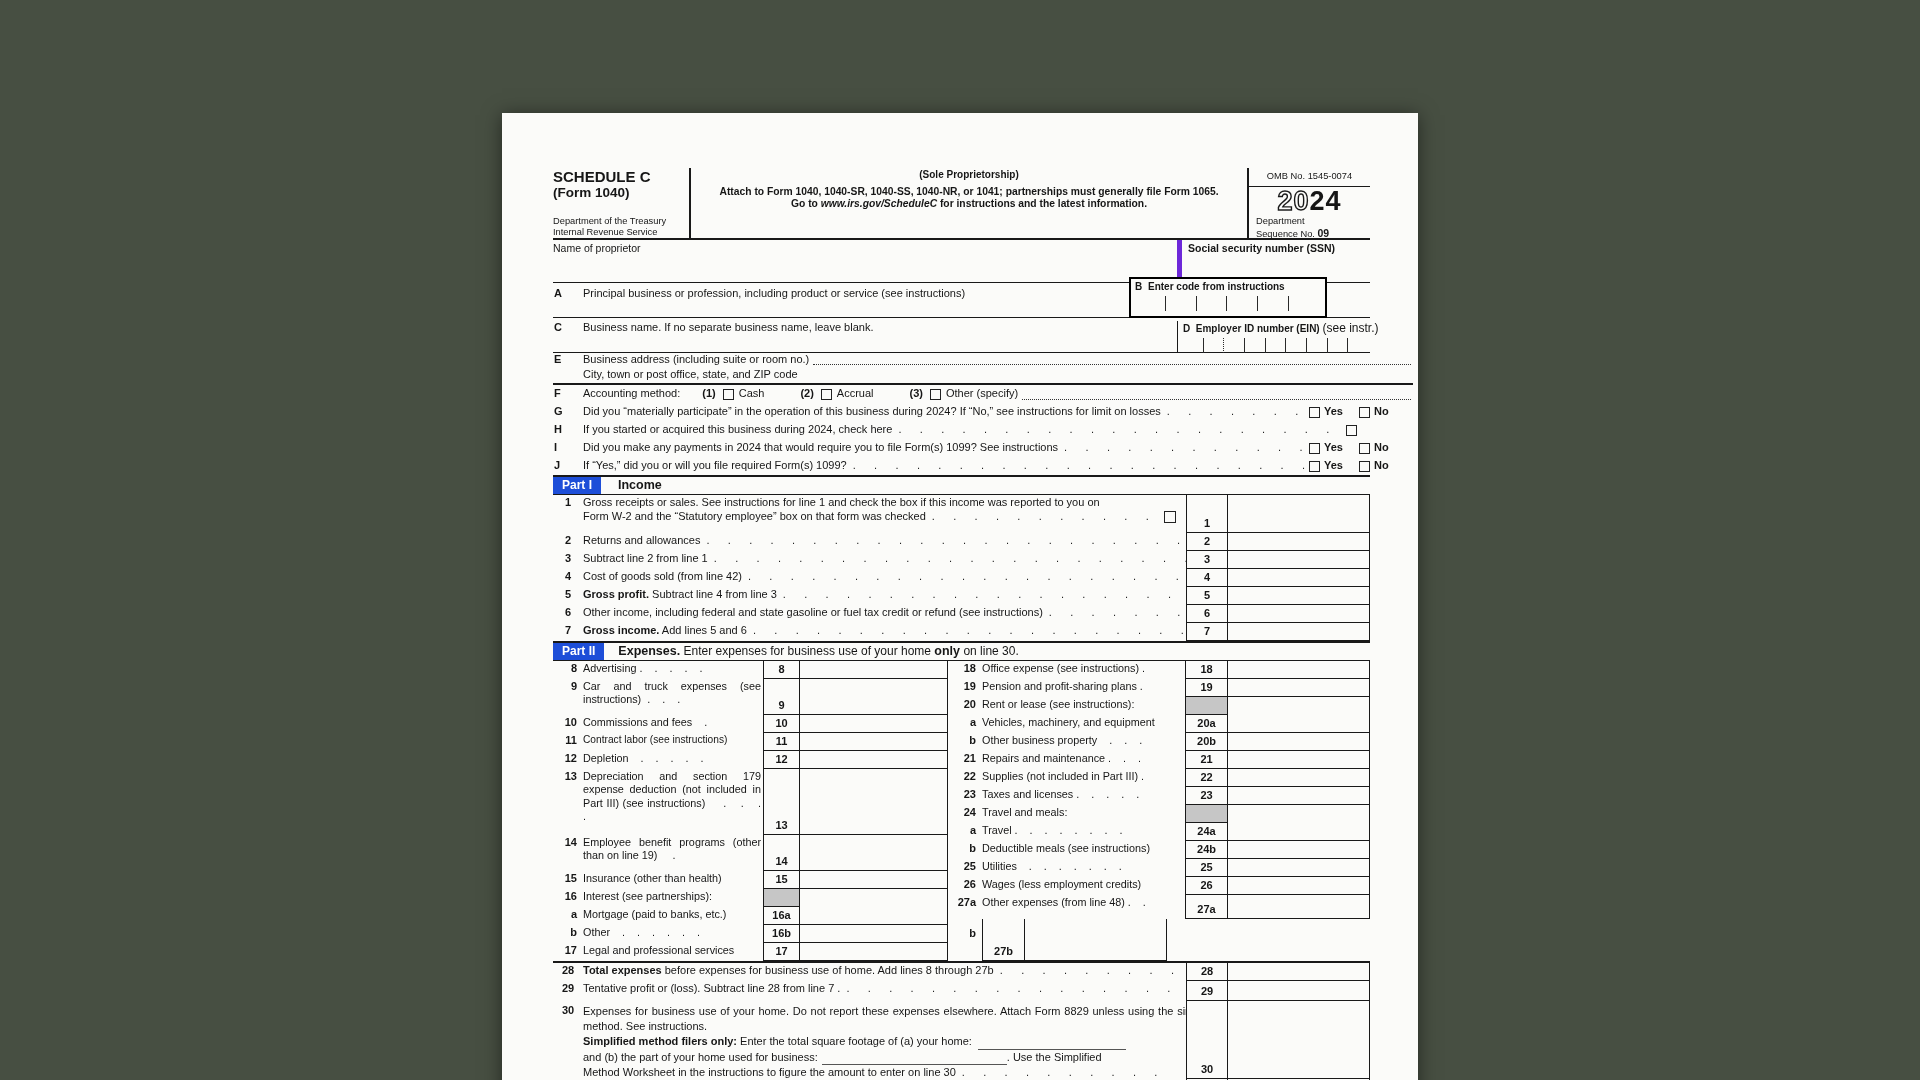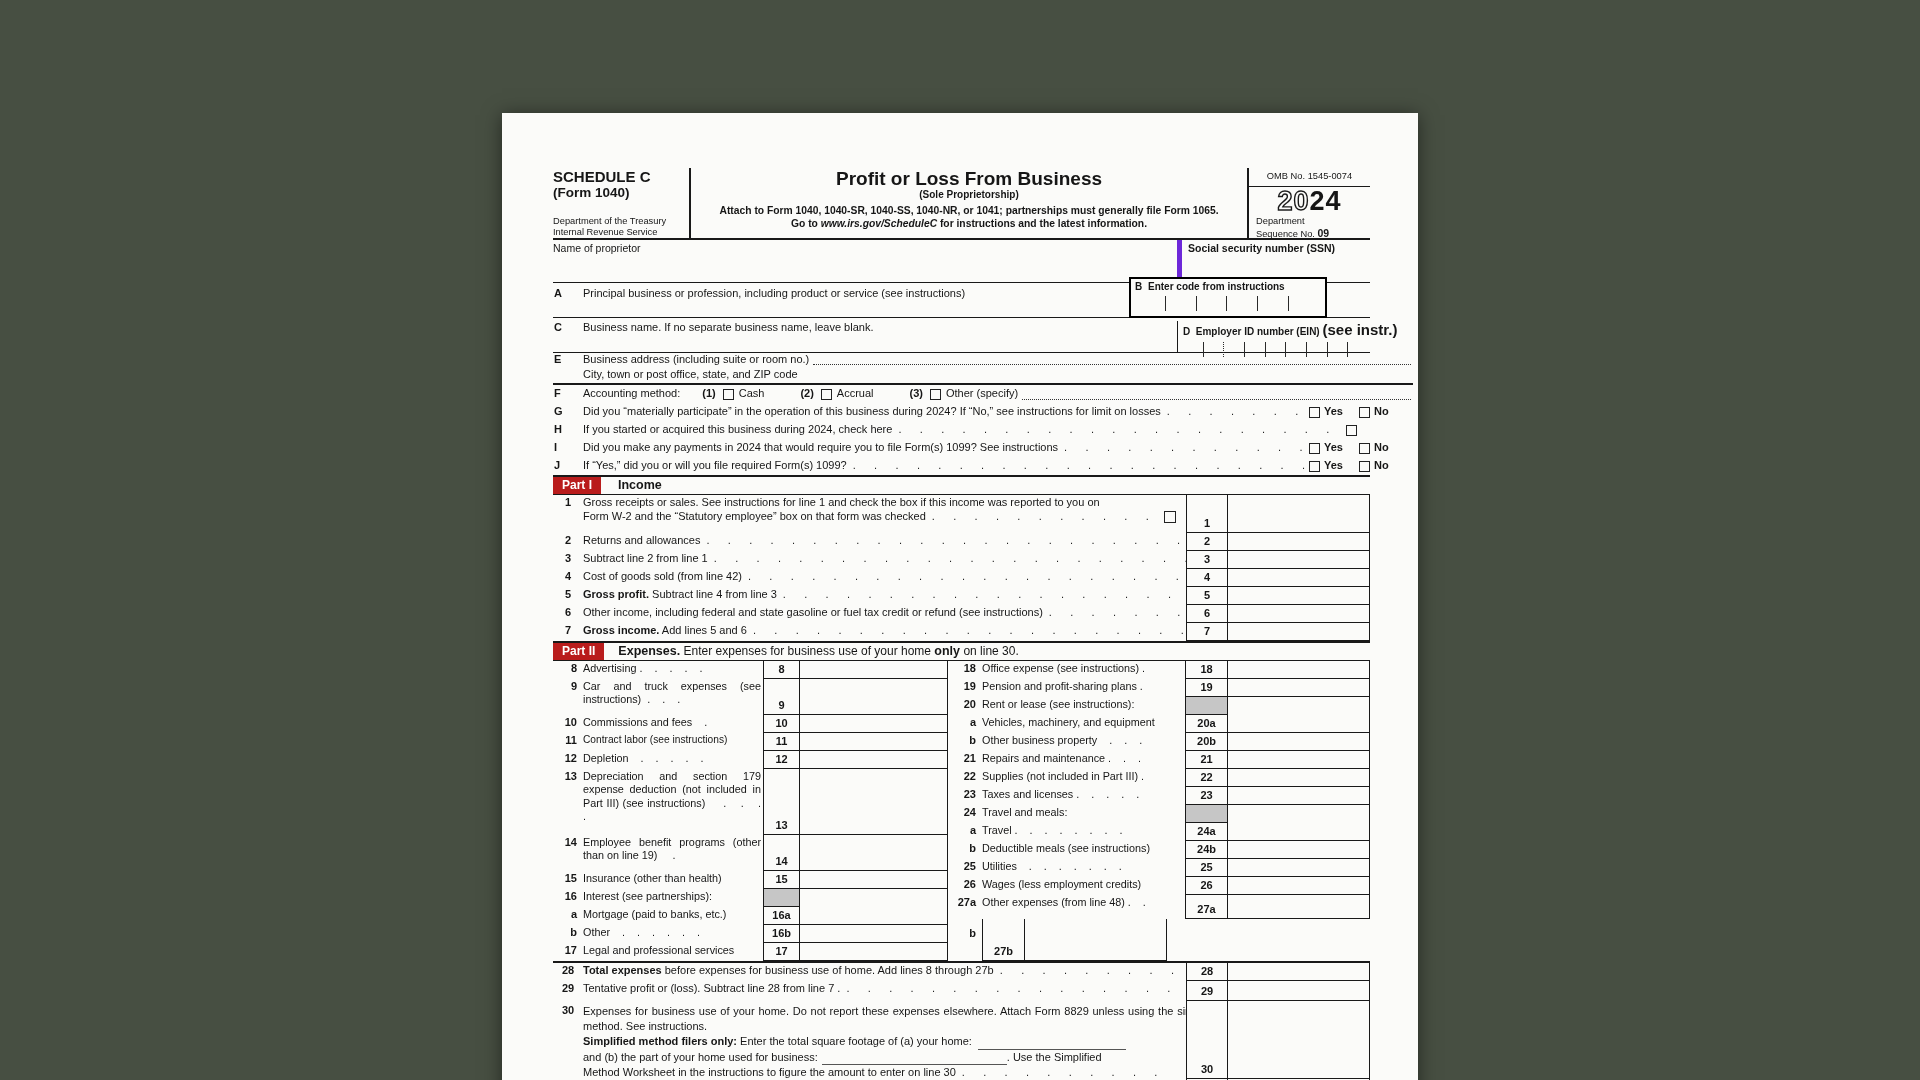--- a/index.html
+++ b/index.html
@@ -34,21 +34,21 @@
   .ssn-cell { width:193px; border-left:5px solid #6d28d9; padding:2px 0 0 6px; font-weight:bold; font-size:10.5px; }
 
   
   .lrow { display:flex; width:860px; position:relative; align-items:flex-start; }
   .ltr { width:30px; font-weight:bold; padding-left:1px; flex:none; }
   .ab { height:35px; width:817px; border-bottom:1px solid #191919; padding-top:4px; }
   .cd { height:35px; width:817px; border-bottom:1px solid #191919; padding-top:3px; }
   .cd-left { flex:1; display:flex; }
   .d-cell { width:193px; border-left:1px solid #191919; padding:0 2px 0 5px; align-self:stretch; }
   .d-lbl { font-size:10px; font-weight:bold; white-space:nowrap; }
-  .d-lbl .note { font-weight:bold; font-size:15px; }
+  .d-lbl .note { font-weight:normal; font-size:12px; }
   .ticks { display:flex; height:15px; margin-top:2px; }
   .ticks span { flex:1; border-left:1px solid #2a2a2a; }
   .ticks span:first-child { border-left:none; }
   .ticks.ein span:nth-child(3) { border-left-style:dotted; }
   .b-box { position:absolute; right:43px; top:-6px; width:198px; height:41px; background:#fbfbf9;
            border:2.5px solid #000; padding:2px 6px 0 4px; z-index:4; }
   .b-head { display:flex; font-size:10px; font-weight:bold; }
   .b-head .bl { width:13px; }
   .erow { height:32px; border-bottom:2px solid #191919; }
   .e1 { display:flex; width:860px; }
@@ -59,21 +59,21 @@
   .fn { font-weight:bold; margin-right:7px; }
   .cb { width:11px; height:11px; border:1.2px solid #222; display:inline-block; flex:none; background:transparent; }
   .cbl { font-weight:bold; margin-left:4px; }
   .fcb { margin-right:5px; }
   .dots { flex:1; overflow:hidden; white-space:pre; padding-left:6px; color:#222; }
   .yn { display:flex; align-items:center; width:104px; flex:none; }
   .yn .gap { width:16px; }
 
   
   .band { display:flex; align-items:center; width:817px; height:20px; border-bottom:1.5px solid #191919; border-top:2px solid #191919; }
-  .band-tab { background:#b91c1c; color:#fff; font-weight:bold; font-size:12px; padding:2px 9px 3px; align-self:stretch; display:flex; align-items:center; }
+  .band-tab { background:#1d4ed8; color:#fff; font-weight:bold; font-size:12px; padding:2px 9px 3px; align-self:stretch; display:flex; align-items:center; }
   .band-title { font-weight:bold; font-size:12.5px; margin-left:17px; }
   .band-text { font-size:12px; margin-left:14px; }
   .band-text b { font-size:12.5px; }
 
   
   .p1row { display:flex; width:817px; }
   .p1num { width:30px; text-align:center; font-weight:bold; flex:none; padding-top:1px; }
   .p1desc { flex:1; display:flex; overflow:hidden; padding-top:1px; }
   .p1desc .lbl { white-space:pre-wrap; }
   .p1box { width:42px; flex:none; border-left:1px solid #191919; border-right:1px solid #191919; border-bottom:1px solid #191919;
@@ -121,21 +121,20 @@
   <div class="form-header">
     <div class="h-left">
       <div class="sched">SCHEDULE C</div>
       <div class="f1040">(Form 1040)</div>
       <div class="dept">
         <div>Department of the Treasury</div>
         <div>Internal Revenue Service</div>
       </div>
     </div>
     <div class="h-center">
-      <div class="h-title">Profit or Loss From Business</div>
       <div class="h-sub">(Sole Proprietorship)</div>
       <div class="h-attach">Attach to Form 1040, 1040-SR, 1040-SS, 1040-NR, or 1041; partnerships must generally file Form 1065.</div>
       <div class="h-goto"><span>Go to </span><i>www.irs.gov/ScheduleC</i><span> for instructions and the latest information.</span></div>
     </div>
     <div class="h-right">
       <div class="omb">OMB No. 1545-0074</div>
       <div class="year"><span class="y-out">20</span><span>24</span></div>
       <div class="attach-seq">
         <div>Department</div>
         <div><span>Sequence No. </span><b>09</b></div>

